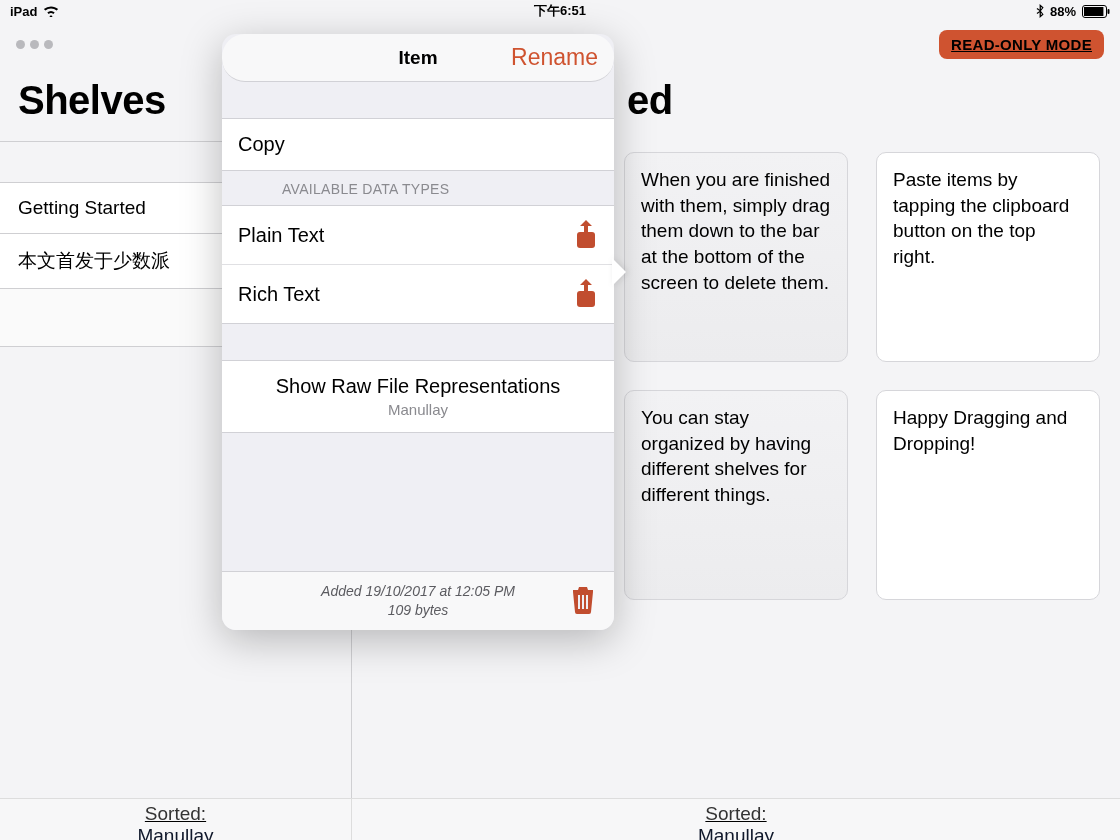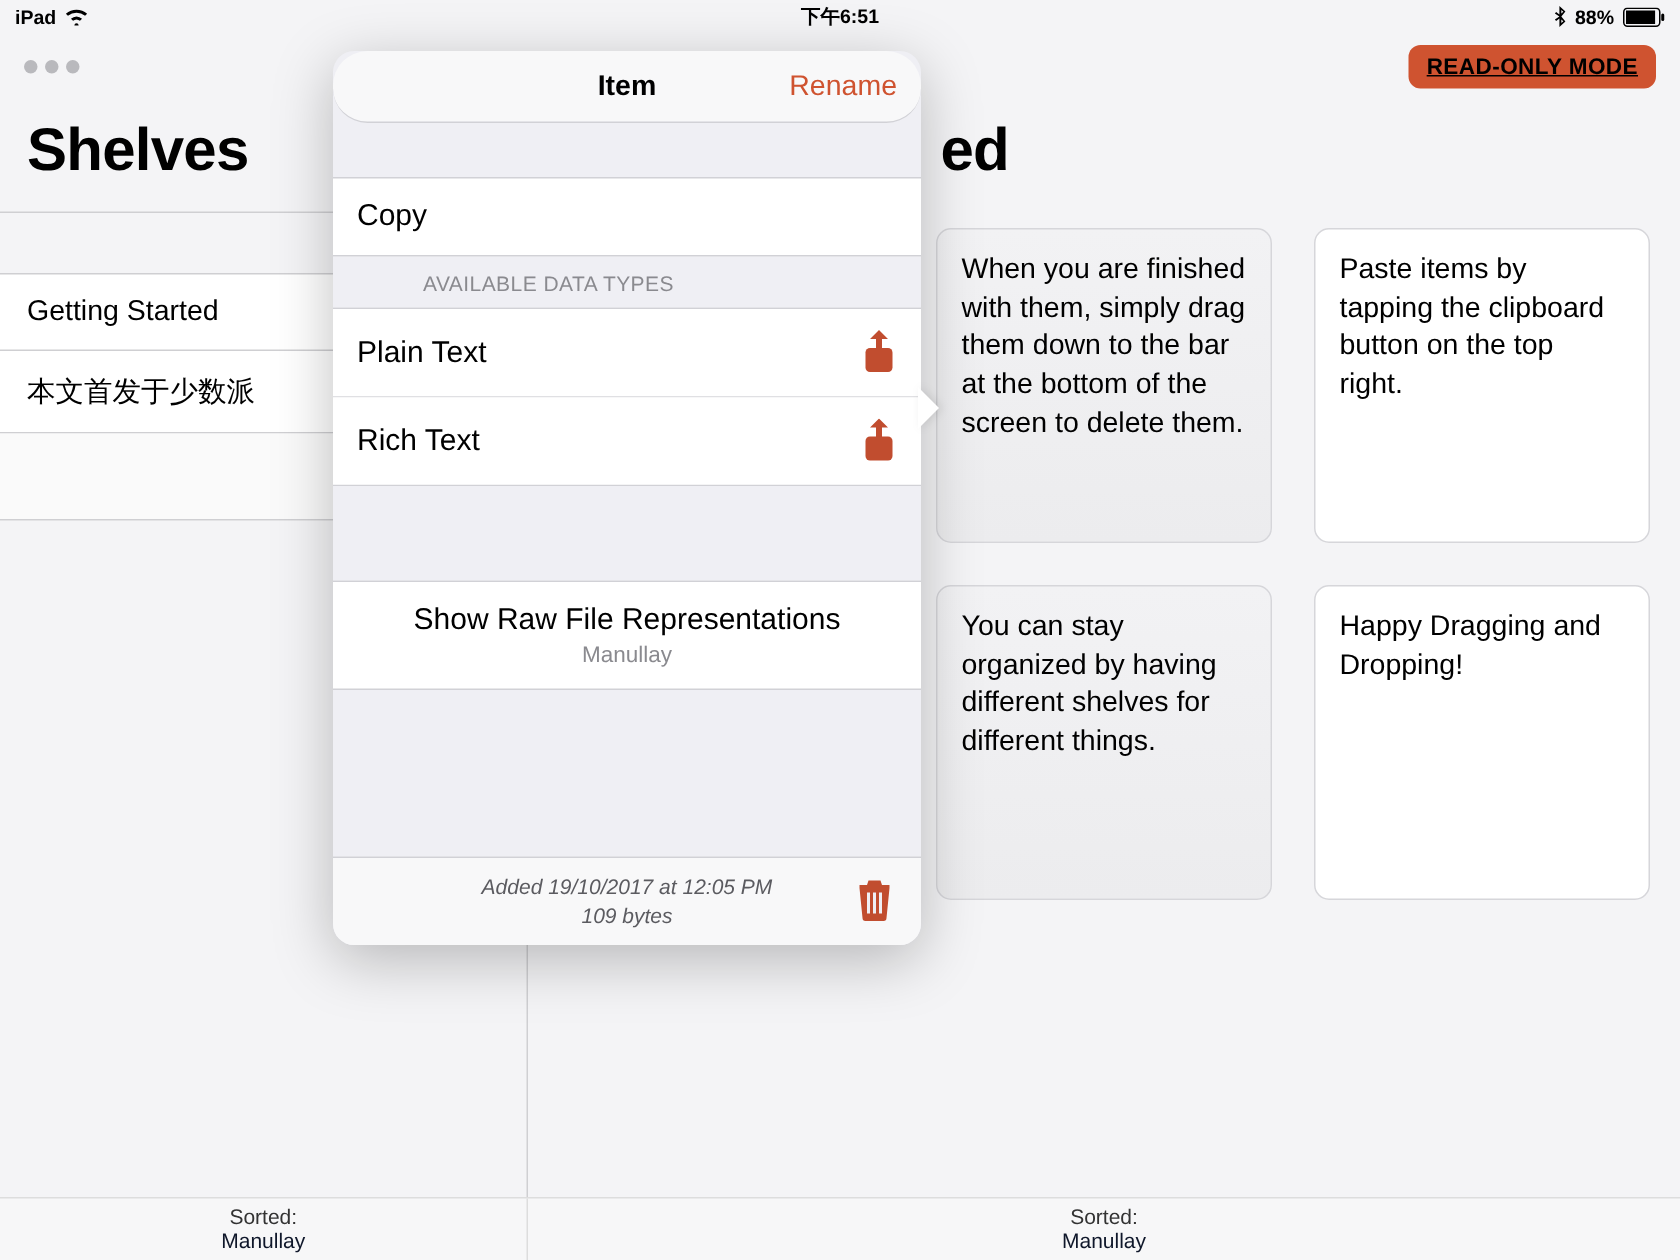--- a/index.html
+++ b/index.html
@@ -22,30 +22,30 @@
   .shelf-items { background: #fff; border-top: 1px solid #cfcfd2; }
   .shelf-row { padding: 14px 18px; border-bottom: 1px solid #cfcfd2; font-size: 19px; }
   .add-shelf { text-align: right; padding: 18px 20px; color: #6d6d72; font-size: 18px; border-bottom: 1px solid #cfcfd2; background: #fafafa; }
   .main { flex: 1; position: relative; }
   .main-title { font-size: 40px; font-weight: 800; padding: 12px 20px 18px; letter-spacing: -0.5px; }
   .cards { position: absolute; top: 86px; left: 20px; right: 20px; display: grid; grid-template-columns: 1fr 1fr 1fr; gap: 28px 28px; }
   .card { background: #fff; border: 1px solid #d6d6da; border-radius: 10px; min-height: 210px; padding: 14px 16px; font-size: 19px; line-height: 1.35; }
   .card.shadowed { background: linear-gradient(#f2f2f4,#ececee); }
   
   .footers { position: absolute; left: 0; right: 0; bottom: 0; height: 42px; display: flex; border-top: 1px solid #ddd; background: #f7f7f8; }
-  .footer-col { flex: 1; text-align: center; font-size: 14px; padding-top: 4px; }
+  .footer-col { flex: 1; text-align: center; font-size: 19px; padding-top: 4px; text-decoration: underline; }
   .footer-col.left { width: 352px; flex: 0 0 352px; border-right: 1px solid #ddd; }
   .footer-label { color: #333; }
   .footer-value { color: #0f172a; }
   
   .popover { position: absolute; top: 34px; left: 222px; width: 392px; height: 596px; background: #efeff4; border-radius: 14px; box-shadow: 0 10px 40px rgba(0,0,0,0.25); overflow: hidden; display: flex; flex-direction: column; z-index: 50; }
   .popover-arrow { position: absolute; top: 258px; left: 612px; width: 0; height: 0; border-top: 14px solid transparent; border-bottom: 14px solid transparent; border-left: 14px solid #fff; z-index: 51; filter: drop-shadow(2px 0 3px rgba(0,0,0,0.1)); }
   .popover-header { position: relative; height: 48px; display: flex; align-items: center; justify-content: center; border-bottom: 1px solid #d1d1d6; background: #f8f8f9; border-radius: 23px; }
   .pop-title { font-size: 19px; font-weight: 600; }
-  .pop-rename { position: absolute; right: 16px; color: #cf5330; font-size: 19px; }
+  .pop-rename { position: absolute; right: 16px; color: #cf5330; font-size: 23px; }
   .pop-gap { height: 36px; }
   .pop-section-header { padding: 10px 16px 8px; color: #8a8a8f; font-size: 14px; letter-spacing: 0.3px; margin-left: 44px; }
   .pop-row { background: #fff; border-top: 1px solid #d1d1d6; border-bottom: 1px solid #d1d1d6; padding: 14px 16px; font-size: 20px; display: flex; align-items: center; justify-content: space-between; }
   .pop-row + .pop-row { border-top: none; }
   .pop-group { border-top: 1px solid #d1d1d6; border-bottom: 1px solid #d1d1d6; background: #fff; }
   .pop-group .pop-row { border: none; border-bottom: 1px solid #e0e0e3; }
   .pop-group .pop-row:last-child { border-bottom: none; }
   .share-icon svg { display: block; }
   .pop-centered { text-align: center; display: block; }
   .pop-sub { color: #8a8a8f; font-size: 15px; text-align: center; margin-top: 3px; }
@@ -154,21 +154,21 @@
       <span>Rich Text</span>
       <span class="share-icon">
         <svg width="24" height="30" viewBox="0 0 24 30">
             <path fill="#c14d2f" d="M12 0l6 6h-4v10h-4V6H6z"></path>
             <rect x="3" y="12" width="18" height="16" rx="3" fill="#c14d2f"></rect>
           </svg>
       </span>
     </div>
   </div>
   <div style="height:36px"></div>
-  <div class="pop-row pop-centered" style="display:block;margin-top:27px;">
+  <div class="pop-row pop-centered" style="display:block;">
     <div style="font-size:20px;">Show Raw File Representations</div>
     <div class="pop-sub">Manullay</div>
   </div>
   <div class="pop-spacer"></div>
   <div class="pop-footer">
     <div style="width:28px"></div>
     <div class="pop-meta">
       <div>Added 19/10/2017 at 12:05 PM</div>
       <div>109 bytes</div>
     </div>

